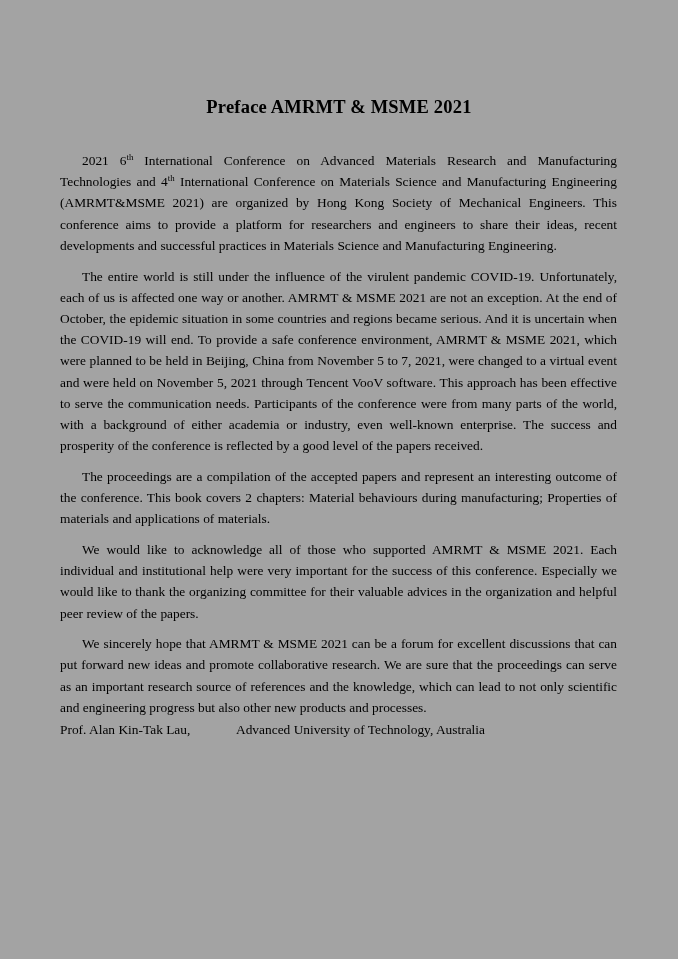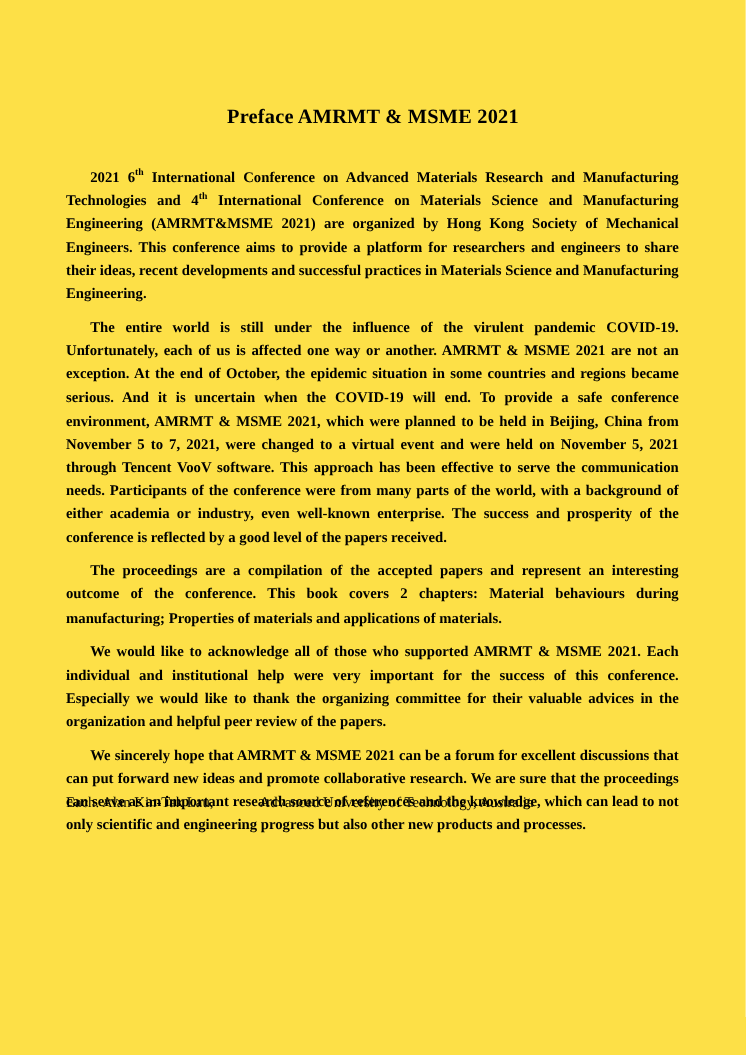--- a/index.html
+++ b/index.html
@@ -14,21 +14,21 @@
     font-family: "Liberation Serif", "DejaVu Serif", serif;
     color: #000000;
     overflow: hidden;
   }
   .page {
     position: absolute;
     left: 0;
     top: 0;
     width: 678px;
     height: 959px;
-    background: #fde047;
+    background: #a3a3a3;
   }
   .doc-title {
     position: absolute;
     left: 0;
     top: 84px;
     width: 678px;
     text-align: center;
     font-size: 18.5px;
     font-weight: bold;
     letter-spacing: 0.2px;
@@ -42,21 +42,20 @@
   }
   p.para {
     margin: 0 0 9.5px 0;
     font-size: 13.4px;
     line-height: 21.2px;
     text-align: justify;
     text-justify: inter-word;
     text-indent: 22px;
     -webkit-hyphens: none;
     hyphens: none;
-    font-weight: bold;
   }
   p.para:last-child {
     margin-bottom: 0;
   }
   p.para sup {
     font-size: 0.66em;
     vertical-align: super;
     line-height: 0;
   }
   .signature-block {
@@ -101,20 +100,20 @@
     <p class="para">We sincerely hope that AMRMT &amp; MSME 2021 can be a forum for excellent discussions that can put forward new ideas and promote collaborative research. We are sure that the proceedings can serve as an important research source of references and the knowledge, which can lead to not only scientific and engineering progress but also other new products and processes.</p>
 
   </div>
 
   <div class="signature-block">
 
     <div class="sig-row">
     </div>
 
     <div class="sig-row">
-      <span class="sig-name">Each. Alan Kin-Tak Lau,</span>
+      <span class="sig-name">Prof. Alan Kin-Tak Lau,</span>
       <span class="sig-affil">Advanced University of Technology, Australia</span>
     </div>
 
 
   </div>
 
 </div>
 
 </body></html>

